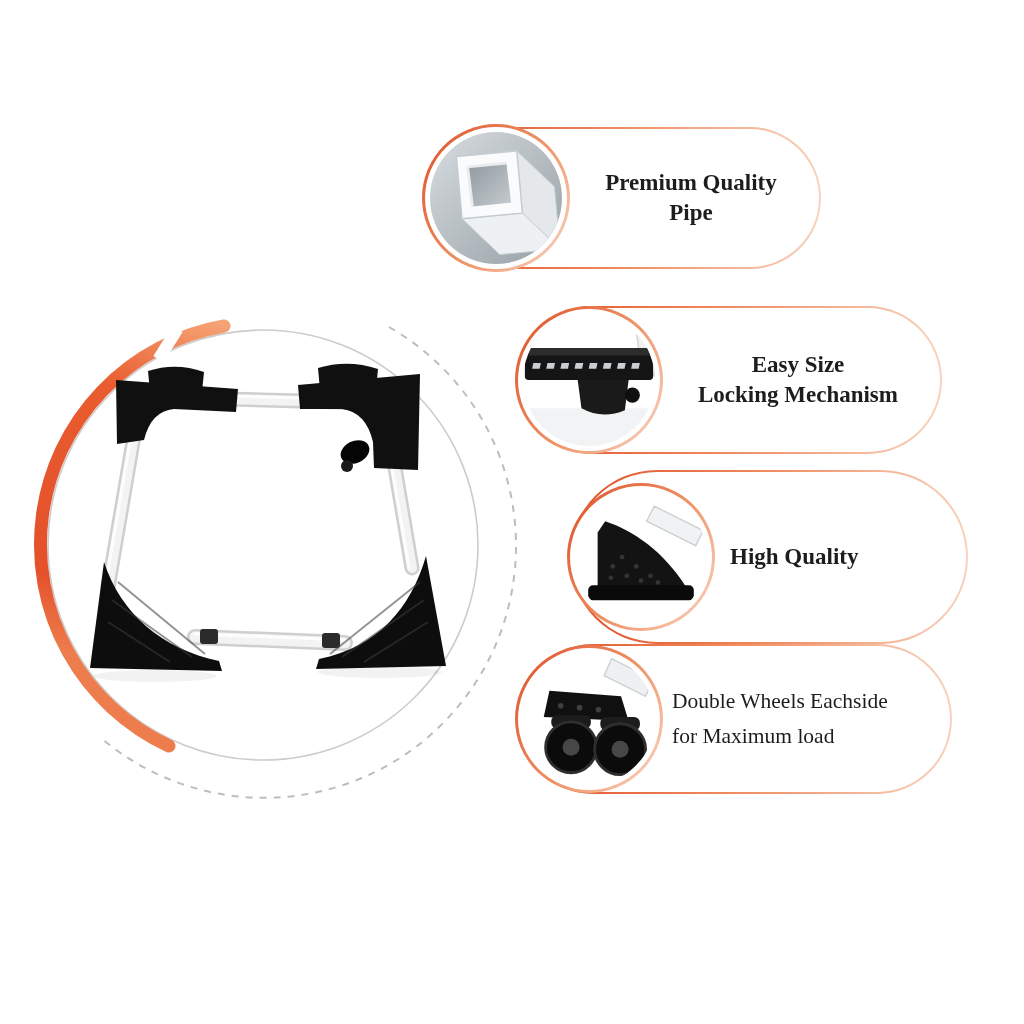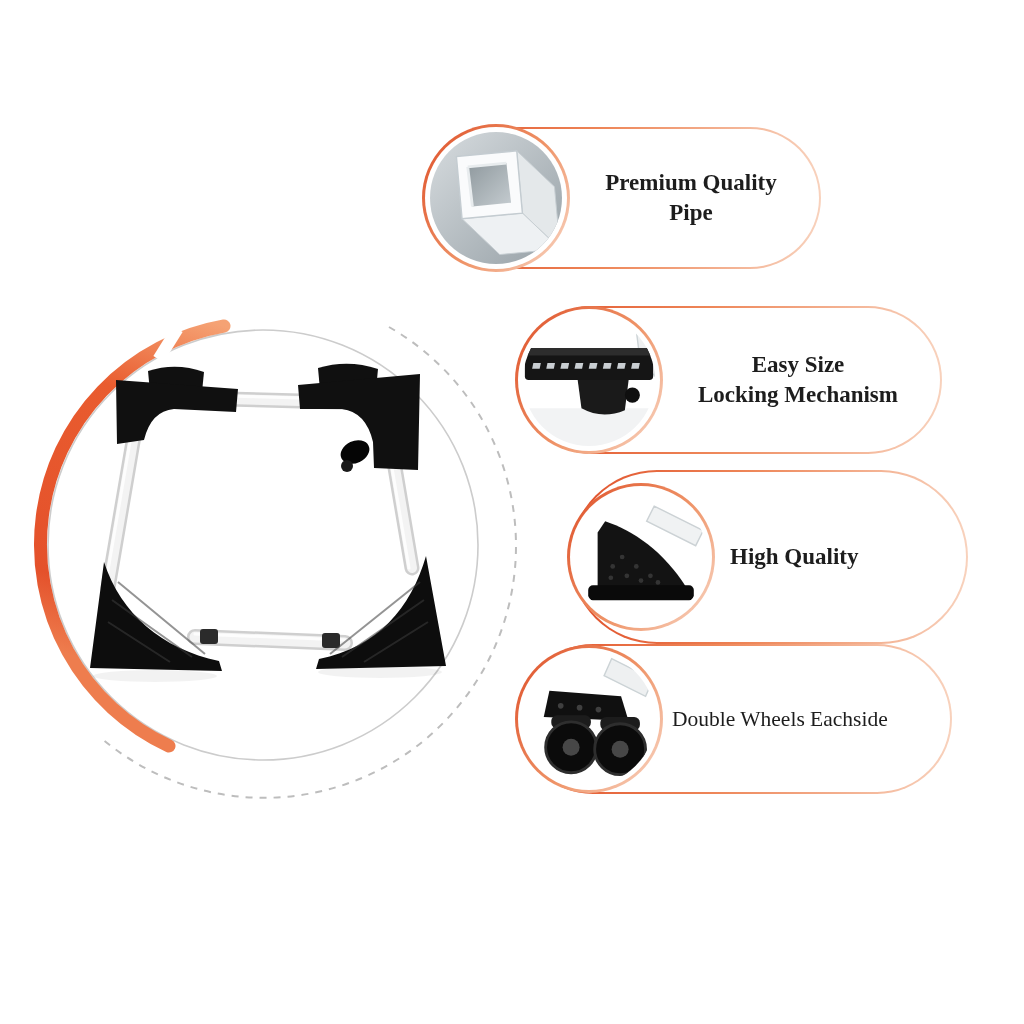--- a/index.html
+++ b/index.html
@@ -218,14 +218,15 @@
         <circle cx="51" cy="100" r="27" fill="none" stroke="#2e2e2e" stroke-width="3"></circle>
         <circle cx="51" cy="100" r="9" fill="#474747"></circle>
         <circle cx="103" cy="102" r="27" fill="#0b0b0b"></circle>
         <circle cx="103" cy="102" r="27" fill="none" stroke="#2e2e2e" stroke-width="3"></circle>
         <circle cx="103" cy="102" r="9" fill="#474747"></circle>
       </svg>
     </div>
   </div>
   <div class="ftext">
     <span class="fline">Double Wheels Eachside</span>
+    <span class="fline">for Maximum load</span>
   </div>
 </div>
 
 </body></html>

